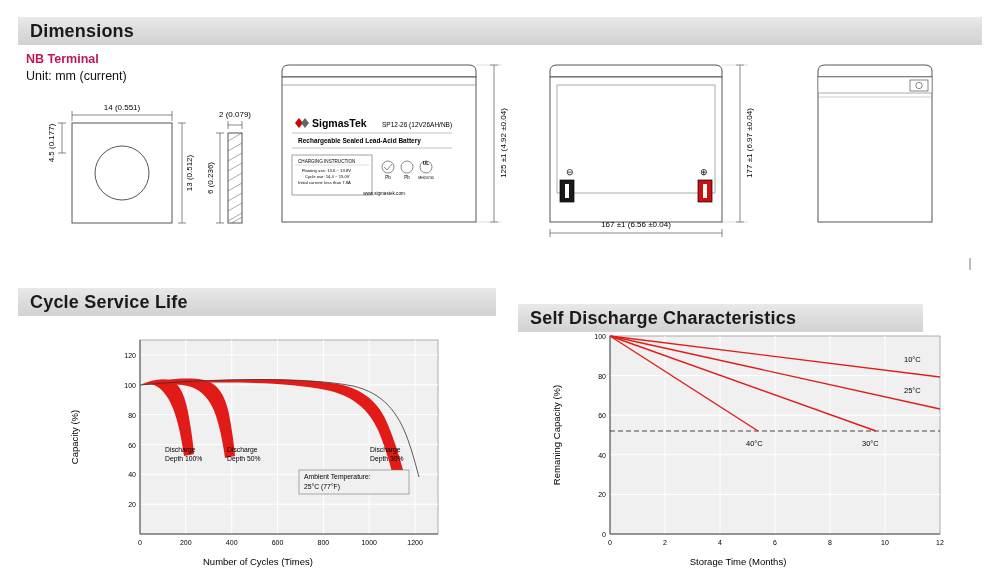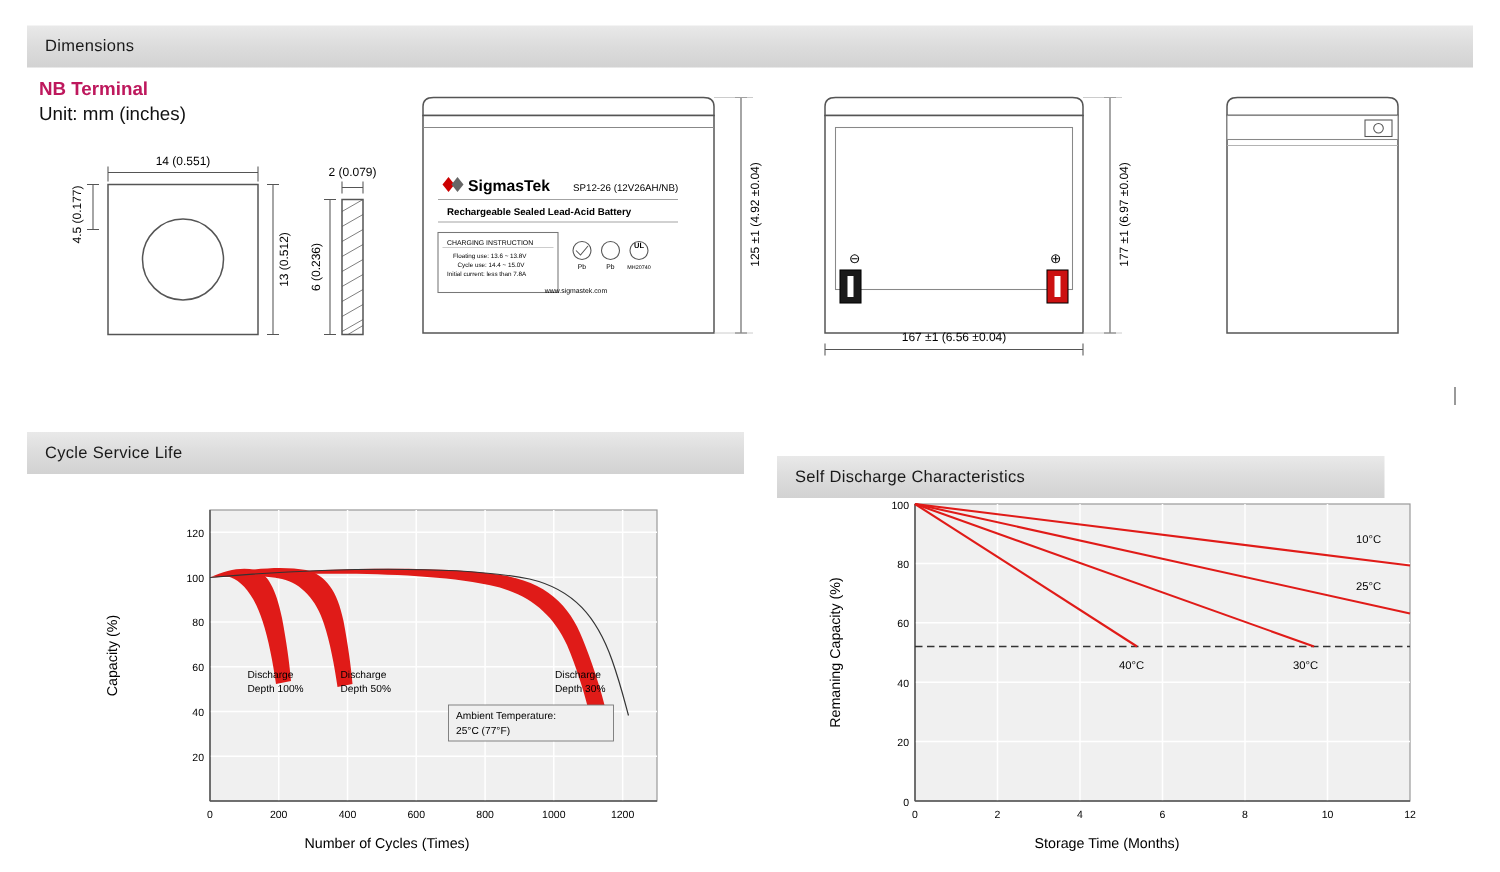--- a/index.html
+++ b/index.html
@@ -16,22 +16,22 @@
     overflow: hidden;
   }
   .section-header {
     position: absolute;
     background: linear-gradient(to bottom, #e9e9e9 0%, #dcdcdc 50%, #d2d2d2 100%);
     display: flex;
     align-items: center;
     box-sizing: border-box;
   }
   .section-header .title {
-    font-size: 11px;
-    font-weight: normal;
+    font-size: 18px;
+    font-weight: bold;
     color: #1a1a1a;
     padding-left: 12px;
     letter-spacing: 0.2px;
   }
   #dim-header { left: 18px; top: 17px; width: 964px; height: 28px; }
   #cycle-header { left: 18px; top: 288px; width: 478px; height: 28px; }
   #self-header { left: 518px; top: 304px; width: 405px; height: 28px; }
 
   .sub-title {
     position: absolute;
@@ -53,21 +53,21 @@
   }
 </style>
 </head>
 <body>
 
 <div class="section-header" id="dim-header">
   <span class="title">Dimensions</span>
 </div>
 
 <div class="sub-title" style="left:26px; top:52px;">NB Terminal</div>
-<div class="sub-unit" style="left:26px; top:69px;">Unit: mm (inches)</div>
+<div class="sub-unit" style="left:26px; top:69px;">Unit: mm (current)</div>
 
 <div class="svgwrap" style="left:32px; top:95px; width:240px; height:165px;">
 <svg width="240" height="165" viewBox="0 0 240 165">
 
   <rect x="40" y="28" width="100" height="100" fill="#ffffff" stroke="#555" stroke-width="1"></rect>
   <circle cx="90" cy="78" r="27" fill="#ffffff" stroke="#555" stroke-width="1"></circle>
 
   <line x1="40" y1="20" x2="140" y2="20" stroke="#555" stroke-width="0.7"></line>
   <line x1="40" y1="16" x2="40" y2="26" stroke="#555" stroke-width="0.7"></line>
   <line x1="140" y1="16" x2="140" y2="26" stroke="#555" stroke-width="0.7"></line>

